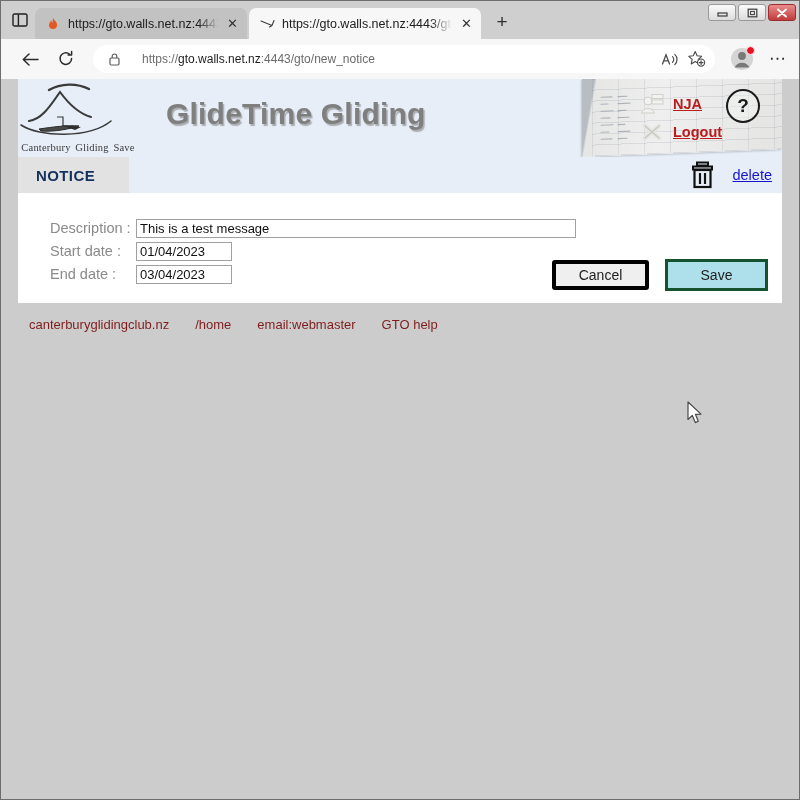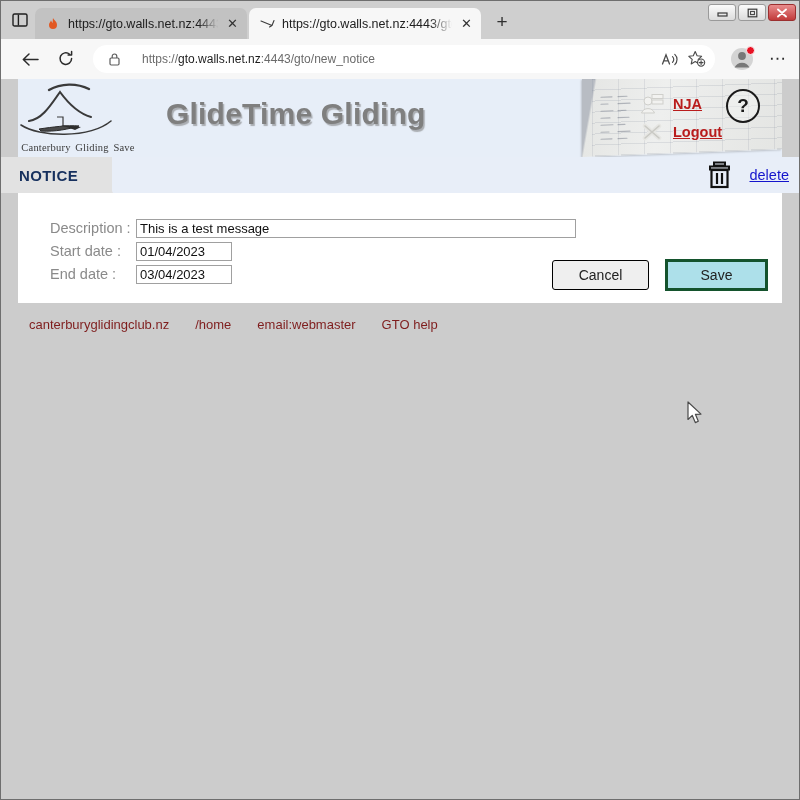--- a/index.html
+++ b/index.html
@@ -258,21 +258,21 @@
     border-radius: 50%;
     display: flex; align-items: center; justify-content: center;
     font-size: 19px; font-weight: bold; color: #1a1a1a;
     background: rgba(245,246,244,.45);
   }
 
   
   .app-tabbar {
     position: relative;
     height: 36px;
-    margin: 0 0;
+    margin: 0 17px;
     background: #e8eef8;
     display: flex;
     align-items: flex-end;
   }
   .app-tab {
     position: relative;
     height: 36px;
     padding: 0 34px 0 18px;
     display: flex; align-items: center;
     background: #e2e2e2;
@@ -351,21 +351,21 @@
   }
   .btn {
     width: 97px; height: 30px;
     font-size: 14px;
     color: #222;
     display: flex; align-items:center; justify-content:center;
     font-family: "Liberation Sans", sans-serif;
   }
   .btn.cancel {
     background: #efefef;
-    border: 1px solid #000000;
+    border: 4px solid #000000;
     border-radius: 3px;
   }
   .btn.save {
     background: #ade0ea;
     border: 3px solid #14532d;
     border-radius: 0;
     width: 103px; height: 32px;
     font-size: 14px;
   }
 

